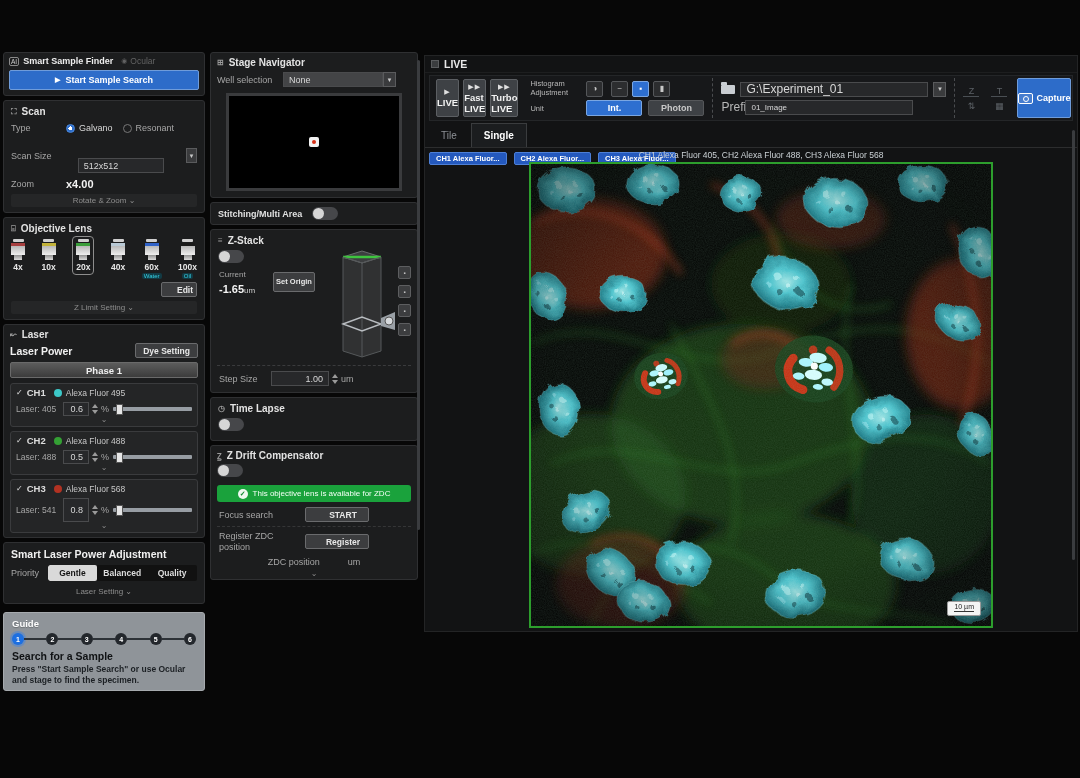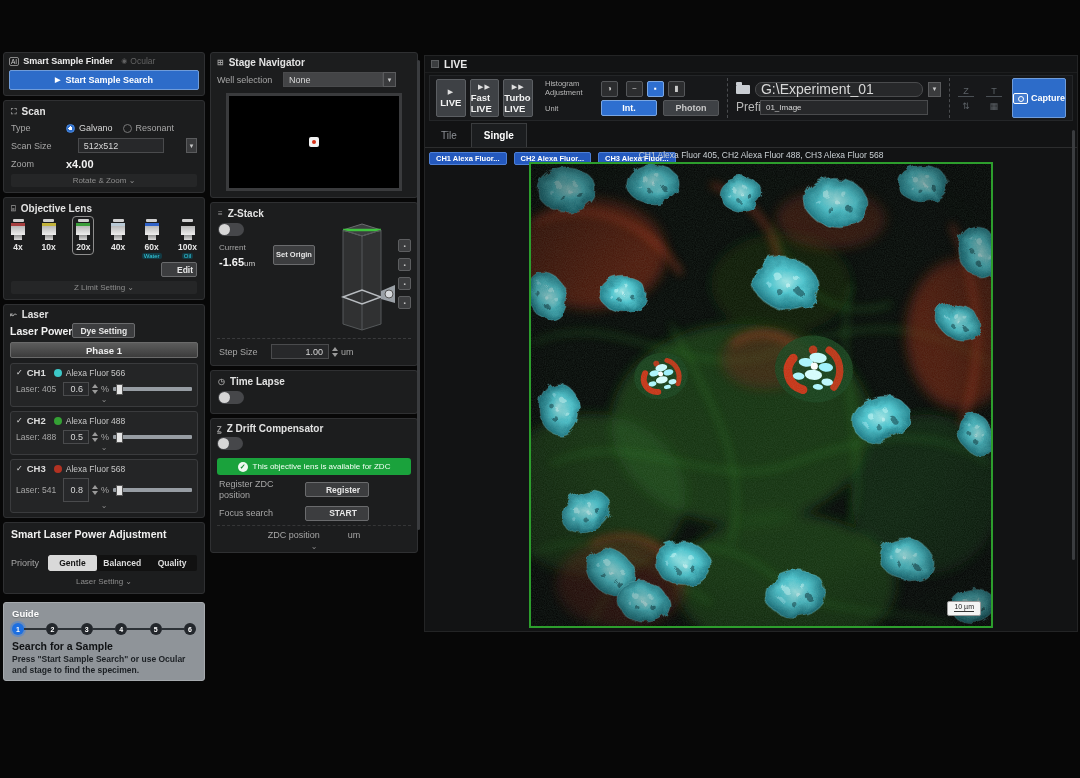--- a/index.html
+++ b/index.html
@@ -87,21 +87,21 @@
       </div>
     <div class="row" style="margin-top:6px;">
       <span class="lbl" style="width:55px;">Type</span>
       <span class="radio on"></span>
       <span class="lbl" style="color:#d8d8d8;margin-right:10px;">Galvano</span>
       <span class="radio"></span>
       <span class="lbl">Resonant</span>
     </div>
     <div class="row" style="margin-top:5px;gap:22px;">
       <span class="lbl" style="width:55px;">Scan Size</span>
-      <div class="in-dark" style="width:103px;height:15px;">
+      <div class="in-dark" style="width:103px;height:15px;margin-top:20px;">
           <span>512x512</span>
         </div>
       <div class="dd-btn">
           <span>▼</span>
         </div>
     </div>
     <div class="row" style="margin-top:5px;">
       <span class="lbl" style="width:55px;">Zoom</span>
       <span style="font-size:11px;font-weight:bold;color:#f2f2f2;">x4.00</span>
     </div>
@@ -165,36 +165,36 @@
         </div>
     </div>
     <div class="footer-bar"><span>Z Limit Setting</span> <span>⌄</span></div>
   </div>
 
   <div class="card" style="padding:4px 6px;">
     <div class="hdr">
         <span class="hic">↜</span>
         <span>Laser</span>
       </div>
-    <div class="row" style="margin-top:3px;">
+    <div class="row" style="justify-content:space-between;margin-top:3px;">
       <span style="font-size:10.5px;font-weight:bold;color:#f0f0f0;">Laser Power</span>
       <div class="btn-gray" style="height:15px;padding:0 7px;font-size:8.5px;">
           <span>Dye Setting</span>
         </div>
     </div>
     <div style="margin-top:4px;height:16px;background:linear-gradient(#5c5c5c,#3c3c3c);border:1px solid #6a6a6a;border-radius:2px;display:flex;align-items:center;justify-content:center;font-size:9.5px;font-weight:bold;color:#f0f0f0;cursor:pointer;">
         <span>Phase 1</span>
       </div>
 
     <div class="chrow" style="margin-top:5px;">
       <div class="row">
         <span style="font-size:8px;color:#e0e0e0;">✓</span>
         <span style="font-size:9.5px;font-weight:bold;margin-left:4px;">CH1</span>
         <span class="dot" style="background:#3cc8c8;"></span>
-        <span style="font-size:8.5px;color:#c8c8c8;">Alexa Fluor 566</span>
+        <span style="font-size:8.5px;color:#c8c8c8;">Alexa Fluor 495</span>
       </div>
       <div class="row" style="margin-top:4px;">
         <span class="lbl" style="width:47px;font-size:8.5px;">Laser: 405</span>
         <div class="in-dark" style="width:26px;height:14px;justify-content:flex-end;">
             <span>0.6</span>
           </div>
         <span class="spin">
             <span class="sa up"></span>
             <span class="sa dn"></span>
           </span>
@@ -253,21 +253,21 @@
             <span class="trk"></span>
             <span class="hnd"></span>
           </div>
       </div>
       <div class="chev"><span>⌄</span></div>
     </div>
   </div>
 
   <div class="card">
     <div style="font-size:10.5px;font-weight:bold;color:#f0f0f0;">Smart Laser Power Adjustment</div>
-    <div class="row" style="margin-top:15px;gap:2px;">
+    <div class="row" style="margin-top:5px;gap:2px;">
       <span class="lbl" style="width:36px;">Priority</span>
       <div class="seg">
         <span class="opt on">Gentle</span>
         <span class="opt">Balanced</span>
         <span class="opt">Quality</span>
       </div>
     </div>
     <div class="footer-bar" style="background:transparent;"><span>Laser Setting</span> <span>⌄</span></div>
   </div>
 
@@ -307,20 +307,28 @@
           <span>▼</span>
         </div>
     </div>
     <div style="margin:6px auto 2px;width:176px;height:98px;background:#000;border:3px solid #3a3b3d;position:relative;">
       <div style="position:absolute;left:50%;top:50%;transform:translate(-50%,-50%);width:10px;height:10px;background:#f2f2f2;border-radius:2px;display:flex;align-items:center;justify-content:center;">
         <span style="width:4px;height:4px;border-radius:50%;background:#d83218;"></span>
       </div>
     </div>
   </div>
 
+  <div class="card" style="padding:4px 7px;">
+    <div class="row" style="justify-content:flex-start;gap:10px;">
+      <span style="font-size:9px;font-weight:bold;color:#e0e0e0;">Stitching/Multi Area</span>
+      <span class="toggle">
+          <span class="knob"></span>
+        </span>
+    </div>
+  </div>
 
   <div class="card" style="height:164px;margin-top:3px;">
     <div class="hdr">
         <span class="hic">≡</span>
         <span>Z-Stack</span>
       </div>
     <span class="toggle" style="display:inline-block;margin-top:4px;"><span class="knob"></span></span>
     <div style="position:absolute;left:8px;top:40px;">
       <div class="lbl" style="font-size:8px;">Current</div>
       <div><span style="font-size:11px;font-weight:bold;color:#f4f4f4;">-1.65</span><span style="font-size:8px;color:#cfcfcf;">um</span></div>
@@ -376,30 +384,30 @@
   <div class="card" style="padding:4px 6px 2px;">
     <div class="hdr">
         <span class="hic">Ꙁ</span>
         <span>Z Drift Compensator</span>
       </div>
     <span class="toggle" style="display:inline-block;margin-top:3px;"><span class="knob"></span></span>
     <div style="margin-top:4px;height:17px;background:#1aa23c;border-radius:3px;display:flex;align-items:center;justify-content:center;gap:5px;">
       <span style="width:10px;height:10px;border-radius:50%;background:#eef8f0;color:#128a30;font-size:7px;font-weight:bold;display:flex;align-items:center;justify-content:center;">✓</span>
       <span style="font-size:8px;color:#f4fff6;">This objective lens is available for ZDC</span>
     </div>
+    <div class="row" style="margin-top:5px;justify-content:space-between;padding:0 2px;border-bottom:1px dashed #353637;padding-bottom:4px;">
+      <span class="lbl">Focus search</span>
+      <div class="btn-gray" style="width:64px;height:15px;font-size:8.5px;margin-right:40px;">
+          <span>START</span>
+        </div>
+    </div>
     <div class="row" style="margin-top:4px;justify-content:space-between;padding:0 2px;">
       <span class="lbl" style="width:62px;line-height:1.2;">Register ZDC position</span>
       <div class="btn-gray" style="width:64px;height:15px;font-size:8.5px;margin-right:40px;">
           <span>Register</span>
-        </div>
-    </div>
-    <div class="row" style="margin-top:5px;justify-content:space-between;padding:0 2px;border-bottom:1px dashed #353637;padding-bottom:4px;">
-      <span class="lbl">Focus search</span>
-      <div class="btn-gray" style="width:64px;height:15px;font-size:8.5px;margin-right:40px;">
-          <span>START</span>
         </div>
     </div>
     <div class="row" style="margin-top:4px;justify-content:center;gap:28px;">
       <span class="lbl">ZDC position</span>
       <span class="lbl">um</span>
     </div>
     <div class="chev" style="margin-top:3px;"><span>⌄</span></div>
   </div>
 </div>
 
@@ -450,21 +458,21 @@
             <span>Photon</span>
           </div>
       </div>
     </div>
 
     <div class="vsep"></div>
 
     <div style="display:flex;flex-direction:column;gap:3px;">
       <div class="row" style="gap:5px;">
         <span class="fold"></span>
-        <div class="in-dark" style="width:168px;height:15px;font-size:14px;border-radius:7px;">
+        <div class="in-dark" style="width:188px;height:15px;font-size:12px;">
             <span>G:\Experiment_01</span>
           </div>
         <div class="dd-btn" style="height:15px;">
             <span>▼</span>
           </div>
       </div>
       <div class="row" style="gap:5px;">
         <span style="font-size:12px;color:#b8b8b8;width:19px;">Prefix</span>
         <div class="in-dark" style="width:168px;height:15px;font-size:8px;">
             <span>01_Image</span>

